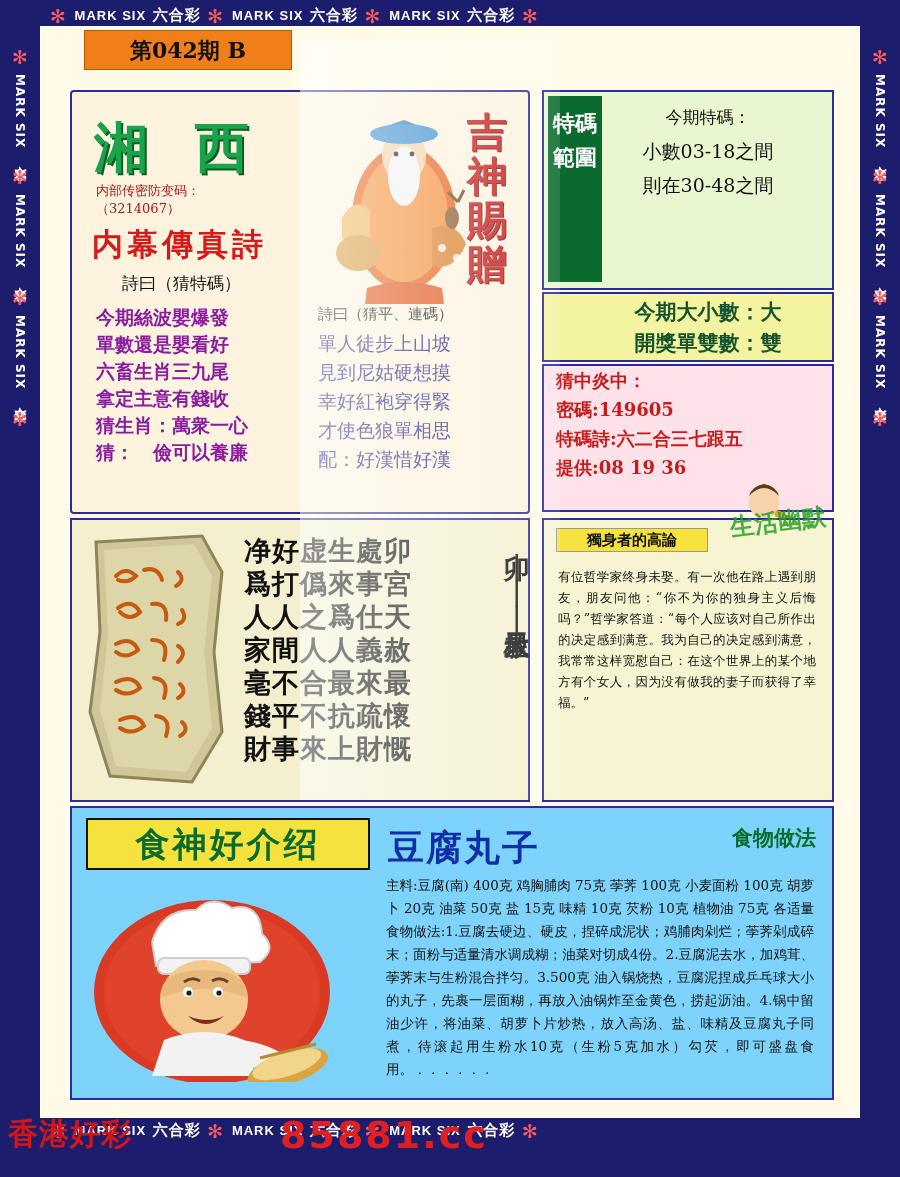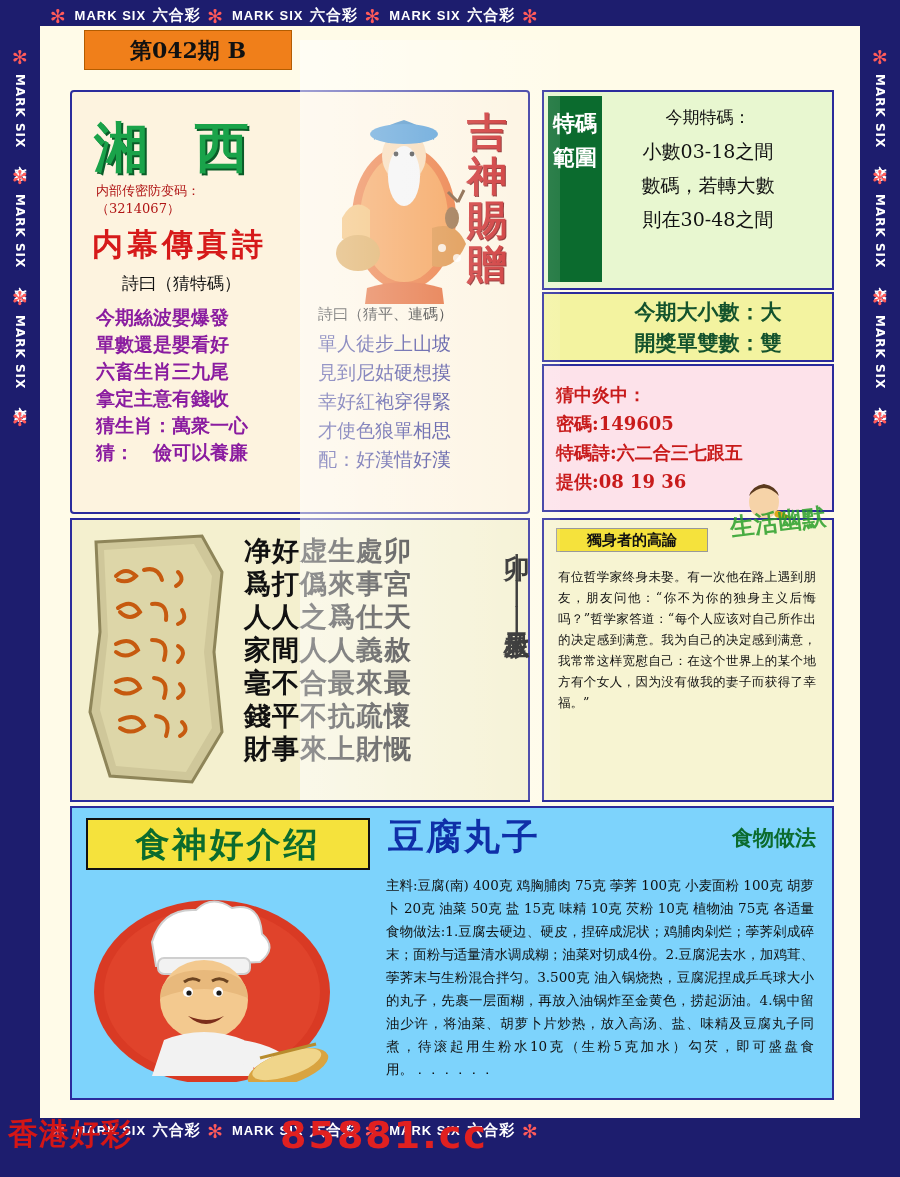--- a/index.html
+++ b/index.html
@@ -88,21 +88,21 @@
   .humor-stamp{position:absolute;right:6px;top:-14px;font-size:24px;color:#2aa02a;font-weight:bold;
      font-family:"DejaVu Serif",serif;transform:rotate(-7deg);opacity:.85;}
   .humor-text{position:absolute;left:14px;top:46px;width:258px;font-size:12.5px;color:#111;line-height:21px;
      text-align:justify;font-family:"DejaVu Serif","Liberation Serif",serif;}
 
   
   .panel-bot{position:absolute;left:14px;top:734px;width:760px;height:290px;background:#7dd3fc;border:2px solid #2b2b9c;}
   .shishen{position:absolute;left:14px;top:10px;width:280px;height:48px;background:#f5e23c;border:2px solid #111;}
   .shishen span{display:block;text-align:center;line-height:48px;font-size:34px;font-weight:bold;color:#0b6b2e;
      font-family:"DejaVu Serif","Liberation Serif",serif;letter-spacing:3px;}
-  .dish{position:absolute;left:316px;top:5px;font-size:36px;font-weight:bold;color:#0f2fa8;
+  .dish{position:absolute;left:316px;top:16px;font-size:36px;font-weight:bold;color:#0f2fa8;
      font-family:"DejaVu Serif","Liberation Serif",serif;letter-spacing:2px;}
   .caipu{position:absolute;right:16px;top:16px;font-size:21px;font-weight:bold;color:#0b6b2e;
      font-family:"DejaVu Serif",serif;}
   .recipe{position:absolute;left:314px;top:66px;width:428px;font-size:13.5px;color:#111;line-height:23px;
      text-align:justify;font-family:"DejaVu Serif","Liberation Serif",serif;}
   .chef{position:absolute;left:20px;top:64px;width:270px;height:210px;}
 
   
   .wm-left{position:absolute;left:8px;bottom:22px;font-size:30px;font-weight:bold;color:#d41616;
      font-family:"DejaVu Serif","Liberation Serif",serif;letter-spacing:1px;}
@@ -232,32 +232,31 @@
         <div>配：好漢惜好漢</div>
       </div>
     </div>
 
     <div class="panel-right">
       <div class="tema-box">
         <div class="tema-label">特碼範圍</div>
         <div class="tema-body">
           <div class="t0">今期特碼：</div>
           <div>小數03-18之間</div>
-          <div>數碼，若轉大數</div>
           <div>則在30-48之間</div>
         </div>
       </div>
 
       <div class="daxiao">
         <div style="padding-top:2px;">今期大小數：大</div>
         <div>開獎單雙數：雙</div>
       </div>
 
       <div class="guess-box">
-        <div style="padding-top:14px;">猜中炎中：</div>
+        <div style="padding-top:0;">猜中炎中：</div>
         <div>密碼:149605</div>
         <div>特碼詩:六二合三七跟五</div>
         <div>提供:08 19 36</div>
       </div>
 
       <div class="sax">
         <svg width="110" height="130" viewBox="0 0 110 130">
           <ellipse cx="48" cy="24" rx="15" ry="17" fill="#f6d3a8"></ellipse>
           <path d="M33 18 Q48 2 63 18 Q60 8 48 6 Q36 8 33 18Z" fill="#5b3a1e"></path>
           <rect x="30" y="40" width="38" height="44" rx="8" fill="#3e63c8"></rect>

